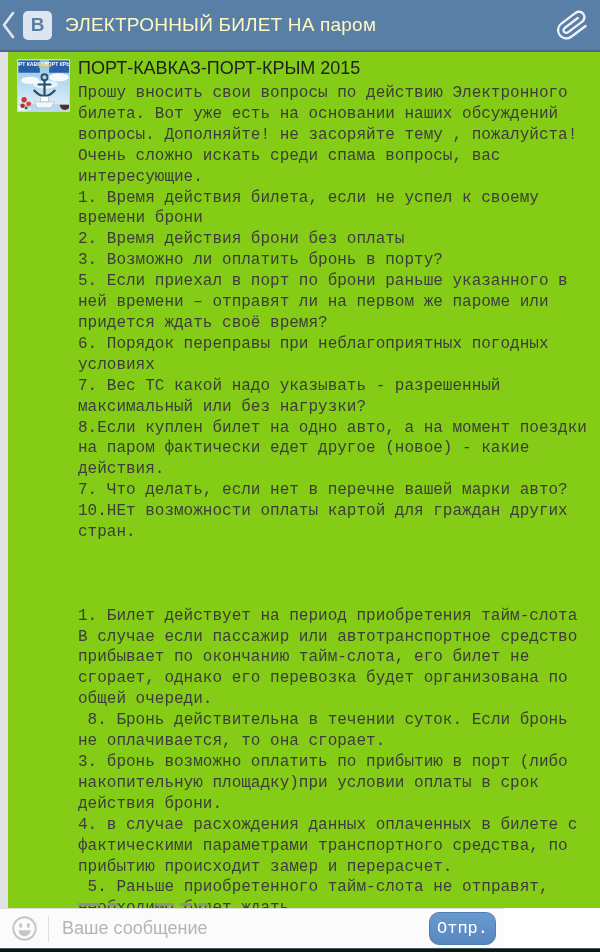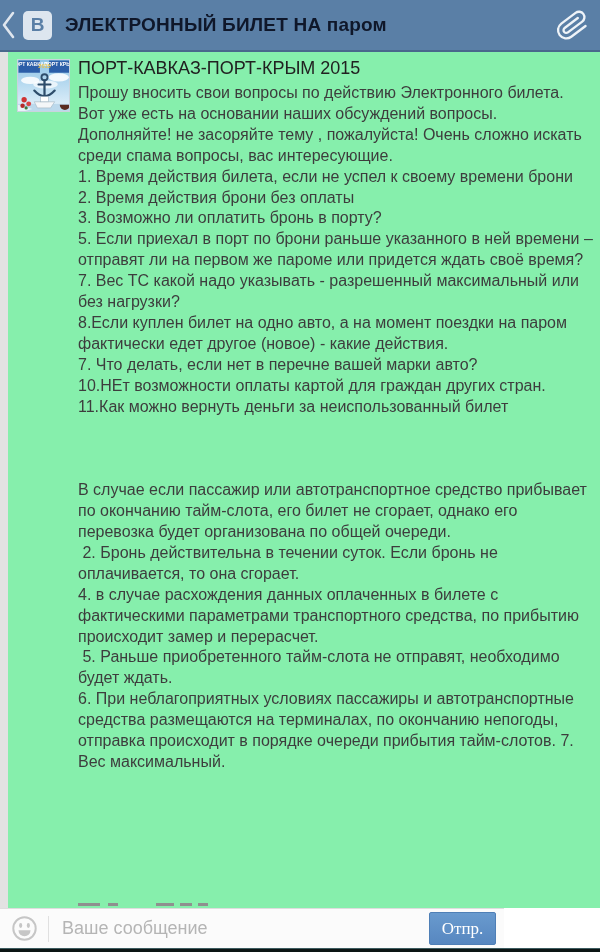--- a/index.html
+++ b/index.html
@@ -15,43 +15,43 @@
     background:#5a7fa6; border-bottom:2px solid #49688c;
     display:flex; align-items:center;
   }
   .back-chevron { width:16px; height:30px; margin-left:2px; flex:0 0 auto; }
   .vk-logo {
     width:29px; height:29px; margin-left:5px; border-radius:5px;
     background:#dde6ef; color:#5a7fa6; font-weight:bold; font-size:19px;
     display:flex; align-items:center; justify-content:center; flex:0 0 auto;
   }
   .header-title {
-    color:#0f172a; font-size:19px; margin-left:13px; white-space:nowrap;
-    overflow:hidden; flex:1 1 auto; letter-spacing:.2px;font-weight:bold;
+    color:#fef9c3; font-size:19px; margin-left:13px; white-space:nowrap;
+    overflow:hidden; flex:1 1 auto; letter-spacing:.2px;
   }
   .attach-btn { width:44px; height:44px; display:flex; align-items:center; justify-content:center; flex:0 0 auto; margin-right:6px; }
   
   .content {
     position:absolute; top:52px; left:0; width:600px; height:856px;
-    background:#86efac; overflow:hidden;
+    background:#84cc16; overflow:hidden;
   }
   .left-strip { position:absolute; top:0; left:0; width:8px; height:100%; background:#e2e2e2; }
   .avatar {
     position:absolute; top:7px; left:17px; width:53px; height:53px;
     border:1px solid #c9d4dd; overflow:hidden; background:#bcdcf0;
   }
   .post-title {
     position:absolute; top:5px; left:78px; right:6px;
     font-size:18px; line-height:23px; color:#212121;
   }
   .post-body {
     position:absolute; top:31px; left:78px; width:516px;
     font-size:16px; line-height:20.9px; color:#3d3d3d;
   }
-  .para { white-space:pre-wrap; }
+  .para { white-space:pre-wrap;font-family:Liberation Mono, monospace; }
   .clipped-remnant {
     position:absolute; left:78px; top:851px; width:200px; height:3px; overflow:hidden;
   }
   .clipped-remnant i {
     position:absolute; top:0; height:3px; background:#8f8f8f; display:block;
   }
   
   .composer {
     position:absolute; left:0; top:908px; width:504px; height:40px;
     background:#fbfbfb; border-top:1px solid #dedede;
@@ -61,22 +61,22 @@
   .composer-divider { width:1px; height:26px; background:#e0e0e0; flex:0 0 auto; }
   .composer-input {
     flex:1 1 auto; border:none; outline:none; background:transparent;
     font-family:"Liberation Sans", sans-serif;
     font-size:18px; color:#555; padding:0 10px 0 13px; height:36px;
   }
   .composer-input::placeholder { color:#b5b5b5; opacity:1; }
   .send-btn {
     flex:0 0 auto; width:67px; height:33px; margin-right:8px;
     background:linear-gradient(#699ace,#5787c0); border:1px solid #4f7fb6;
-    border-radius:2px; color:#ffffff; font-size:17px;
-    font-family:Liberation Serif, serif; cursor:pointer;
+    border-radius:10px; color:#ffffff; font-size:17px;
+    font-family:Liberation Mono, monospace; cursor:pointer;
   }
   .bottom-strip {
     position:absolute; left:0; top:948px; width:600px; height:4px;
     background:#0c1514; border-top:1px solid #3d5c60;
   }
 </style>
 </head>
 <body>
 
 <div class="screen">
@@ -135,30 +135,32 @@
     </div>
 
     <div class="post-title">ПОРТ-КАВКАЗ-ПОРТ-КРЫМ 2015</div>
 
     <div class="post-body">
         <div class="para">Прошу вносить свои вопросы по действию Электронного билета. Вот уже есть на основании наших обсуждений вопросы. Дополняйте! не засоряйте тему , пожалуйста! Очень сложно искать среди спама вопросы, вас интересующие.</div>
         <div class="para">1. Время действия билета, если не успел к своему времени брони</div>
         <div class="para">2. Время действия брони без оплаты</div>
         <div class="para">3. Возможно ли оплатить бронь в порту?</div>
         <div class="para">5. Если приехал в порт по брони раньше указанного в ней времени – отправят ли на первом же пароме или придется ждать своё время?</div>
+        <div class="para">6. Порядок переправы при неблагоприятных погодных условиях</div>
         <div class="para">7. Вес ТС какой надо указывать - разрешенный максимальный или без нагрузки?</div>
         <div class="para">8.Если куплен билет на одно авто, а на момент поездки на паром фактически едет другое (новое) - какие действия.</div>
         <div class="para">7. Что делать, если нет в перечне вашей марки авто?</div>
         <div class="para">10.НЕт возможности оплаты картой для граждан других стран.</div>
-        <div class="para">11.Как можно вернуть деньги за неиспользованный билет</div>
         <div class="para">&nbsp;</div>
         <div class="para">&nbsp;</div>
         <div class="para">&nbsp;</div>
+        <div class="para">1. Билет действует на период приобретения тайм-слота</div>
         <div class="para">В случае если пассажир или автотранспортное средство прибывает по окончанию тайм-слота, его билет не сгорает, однако его перевозка будет организована по общей очереди.</div>
-        <div class="para"> 2. Бронь действительна в течении суток. Если бронь не оплачивается, то она сгорает.</div>
+        <div class="para"> 8. Бронь действительна в течении суток. Если бронь не оплачивается, то она сгорает.</div>
+        <div class="para">3. бронь возможно оплатить по прибытию в порт (либо накопительную площадку)при условии оплаты в срок действия брони.</div>
         <div class="para">4. в случае расхождения данных оплаченных в билете с фактическими параметрами транспортного средства, по прибытию происходит замер и перерасчет.</div>
         <div class="para"> 5. Раньше приобретенного тайм-слота не отправят, необходимо будет ждать.</div>
         <div class="para">6. При неблагоприятных условиях пассажиры и автотранспортные средства размещаются на терминалах, по окончанию непогоды, отправка происходит в порядке очереди прибытия тайм-слотов. 7. Вес максимальный.</div>
       </div>
 
     <div class="clipped-remnant">
       <i style="left:0;width:22px"></i>
         <i style="left:30px;width:10px"></i>
       <i style="left:78px;width:18px"></i>
         <i style="left:102px;width:12px"></i>

